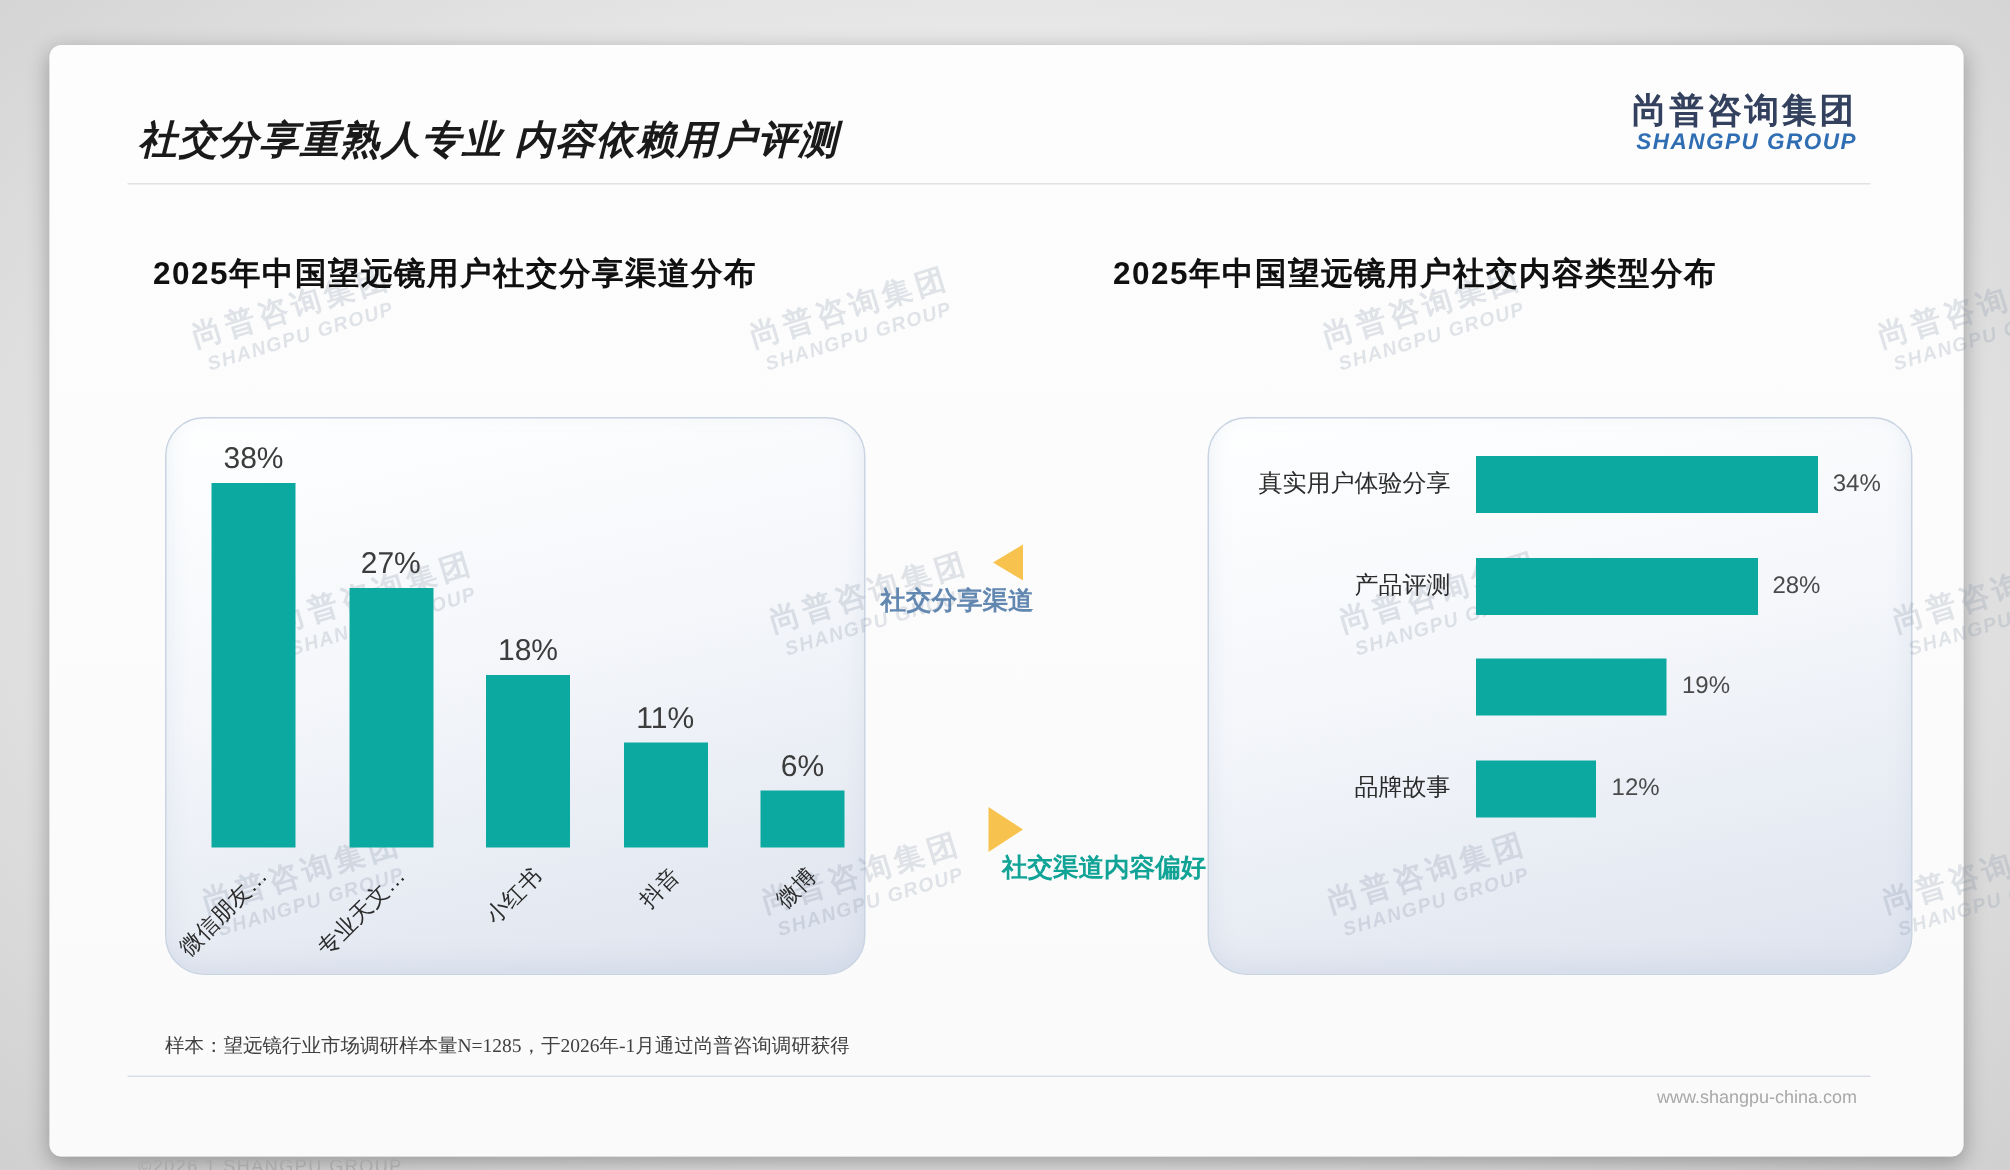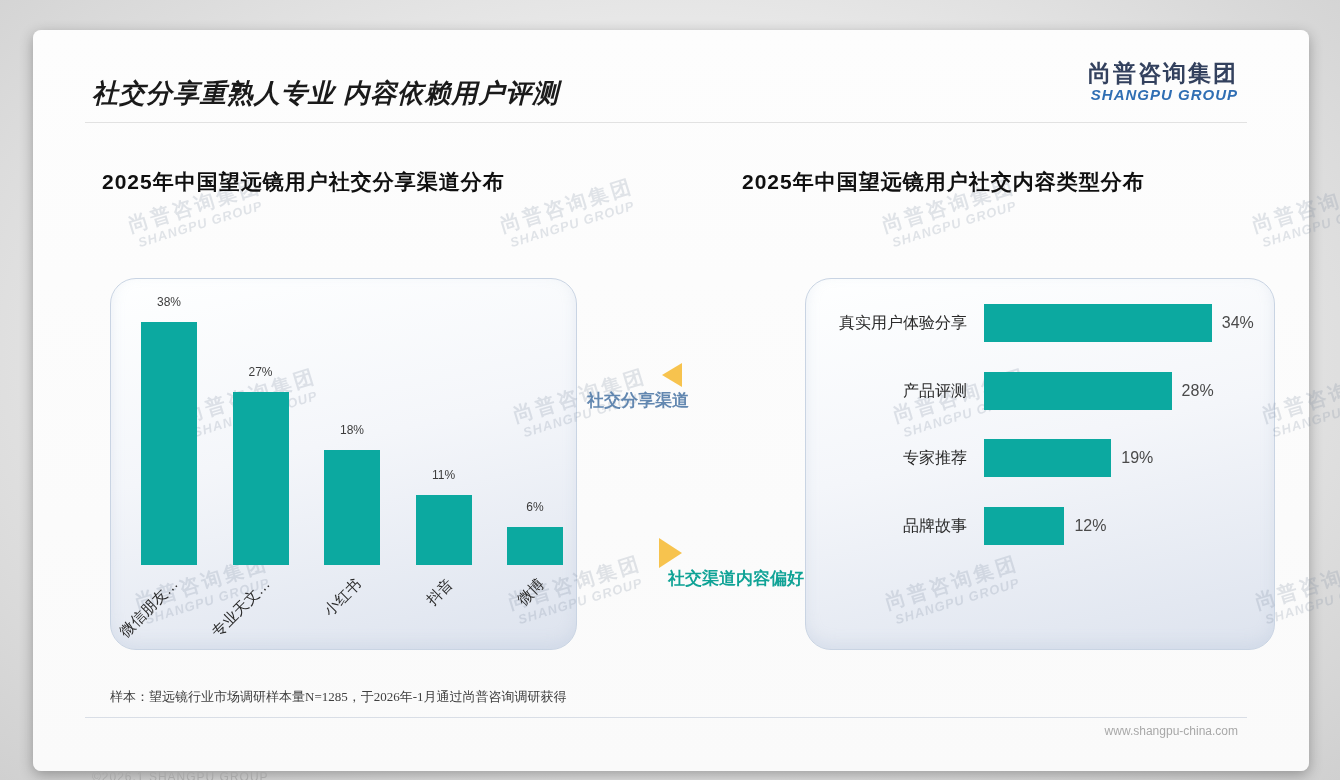--- a/index.html
+++ b/index.html
@@ -36,21 +36,21 @@
   
   .wm-layer{position:absolute;left:0;top:0;width:1340px;height:780px;z-index:3;pointer-events:none;}
   .wm{position:absolute;transform:rotate(-17deg);color:#7e8ca0;opacity:.22;text-align:center;white-space:nowrap;}
   .wm-cn{font-size:20px;font-weight:700;letter-spacing:3px;line-height:24px;}
   .wm-en{font-size:13px;font-weight:700;font-style:italic;letter-spacing:1px;line-height:16px;}
   
   .chart-layer{position:absolute;top:278px;height:372px;z-index:4;}
   .chart-layer.left{left:110px;width:467px;}
   .chart-layer.right{left:805px;width:470px;}
   .vbar{position:absolute;width:56px;background:#0ca9a0;}
-  .vval{position:absolute;width:60px;text-align:center;font-size:12px;color:#3c3c3c;}
+  .vval{position:absolute;width:60px;text-align:center;font-size:20px;color:#3c3c3c;}
   .vcat{position:absolute;width:120px;text-align:right;font-size:15px;color:#2b2b2b;
         transform:rotate(-45deg);transform-origin:100% 0;white-space:nowrap;}
   .hrow{position:absolute;left:0;width:470px;height:38px;}
   .hcat{position:absolute;left:0;top:0;width:162px;height:38px;line-height:38px;text-align:right;font-size:16px;color:#2b2b2b;white-space:nowrap;}
   .hbar{position:absolute;left:179px;top:0;height:38px;background:#0ca9a0;}
   .hval{position:absolute;top:0;height:38px;line-height:38px;font-size:16px;color:#4a4a4a;}
   
   .tri{position:absolute;width:0;height:0;z-index:5;}
   .tri-left{left:662px;top:363px;border-top:12px solid transparent;border-bottom:12px solid transparent;border-right:20px solid #f7c34e;}
   .tri-right{left:659px;top:538px;border-top:15px solid transparent;border-bottom:15px solid transparent;border-left:23px solid #f7c34e;}
@@ -154,21 +154,20 @@
       <div class="hcat">真实用户体验分享</div>
       <div class="hbar" style="width:227.8px;background:#0ca9a0"></div>
       <div class="hval" style="left:416.8px">34%</div>
     </div>
     <div class="hrow" style="top:93.7px">
       <div class="hcat">产品评测</div>
       <div class="hbar" style="width:187.6px;background:#0ca9a0"></div>
       <div class="hval" style="left:376.6px">28%</div>
     </div>
     <div class="hrow" style="top:161.4px">
-      <div class="hcat">专家推荐</div>
       <div class="hbar" style="width:127.3px;background:#0ca9a0"></div>
       <div class="hval" style="left:316.3px">19%</div>
     </div>
     <div class="hrow" style="top:229.10000000000002px">
       <div class="hcat">品牌故事</div>
       <div class="hbar" style="width:80.4px;background:#0ca9a0"></div>
       <div class="hval" style="left:269.4px">12%</div>
     </div>
   </div>
 

